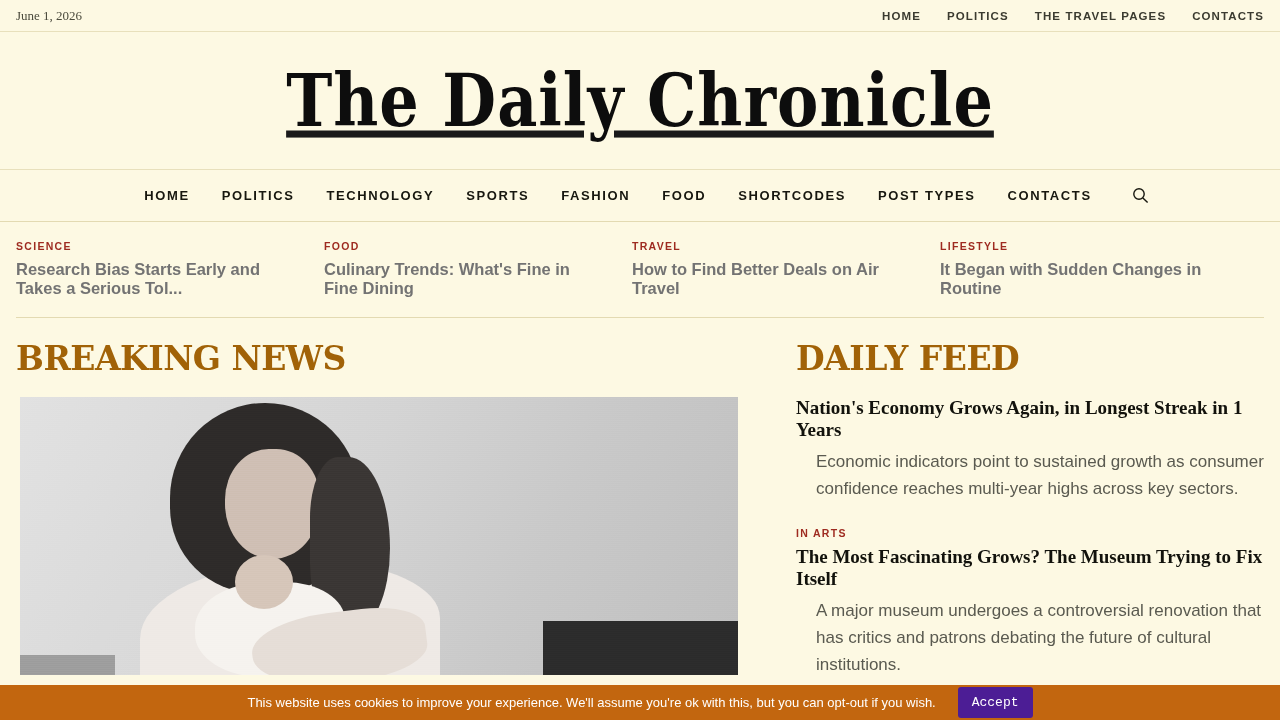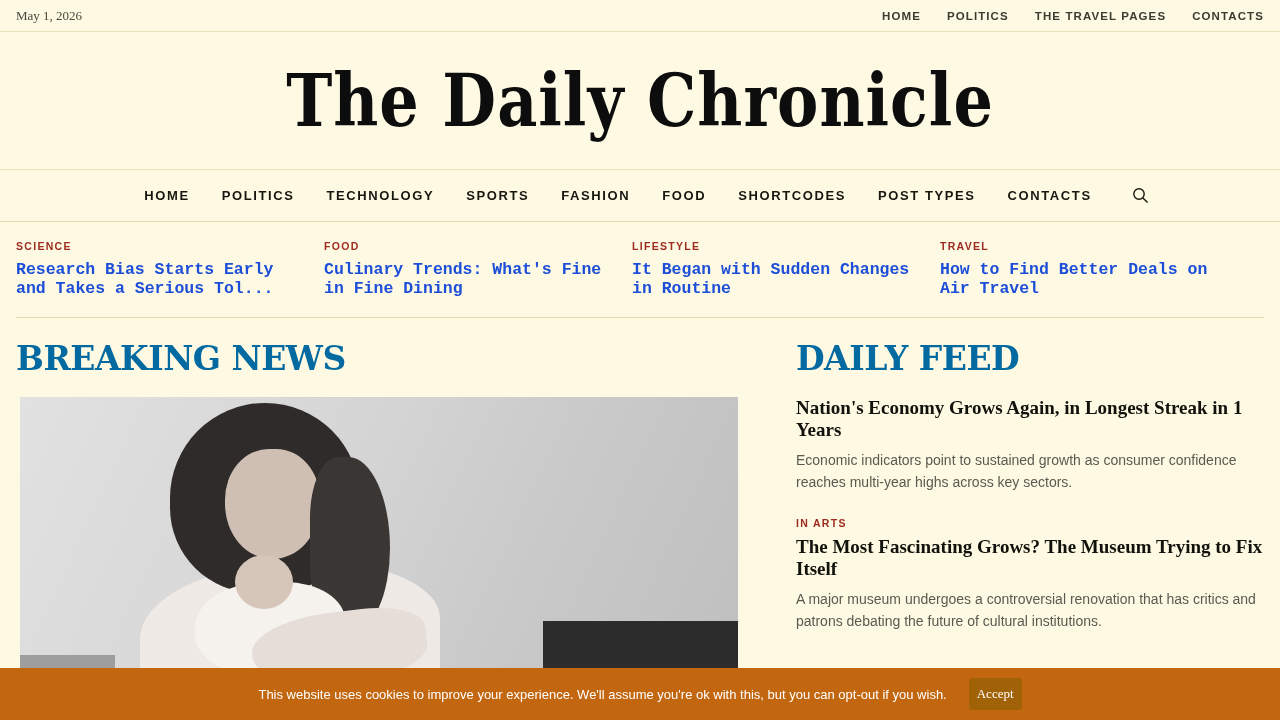--- a/index.html
+++ b/index.html
@@ -41,20 +41,21 @@
     font-weight: 600;
   }
 
   
   .masthead {
     height: 138px;
     display: flex;
     align-items: center;
     justify-content: center;
     border-bottom: 1px solid #e8e0bc;
+    text-decoration: underline;
   }
   .masthead-title {
     font-family: "DejaVu Serif", serif;
     font-weight: 700;
     font-size: 62px;
     letter-spacing: 1px;
     color: #0d0d0d;
     line-height: 1;
     font-style: normal;
     transform: scaleY(1.18);
@@ -96,45 +97,45 @@
   .strip-col { padding-right: 26px; }
   .strip-kicker {
     font-family: "Liberation Sans", sans-serif;
     font-size: 10.5px;
     font-weight: 700;
     letter-spacing: 1.3px;
     color: #9e2b20;
     margin-bottom: 8px;
   }
   .strip-title {
-    font-family: Liberation Mono, monospace;
+    font-family: Liberation Sans, sans-serif;
     font-weight: 700;
     font-size: 16.5px;
     line-height: 1.18;
-    color: #1d4ed8;
+    color: #737373;
   }
   .strip-rule {
     margin: 18px 16px 0 16px;
     height: 1px;
     background: #e3dab2;
   }
 
   
   .content {
     display: grid;
     grid-template-columns: 748px 1fr;
     gap: 32px;
     padding: 24px 16px 0 16px;
   }
   .section-head {
     font-family: "DejaVu Serif", serif;
     font-weight: 700;
     font-size: 33px;
     letter-spacing: -0.5px;
-    color: #0369a1;
+    color: #a16207;
     margin: 0 0 22px 0;
     line-height: 1;
   }
   .hero-photo {
     width: 718px;
     height: 278px;
     margin-left: 4px;
     background: linear-gradient(160deg,#d9d9d9 0%,#c8c8c8 40%,#bdbdbd 100%);
     position: relative;
     overflow: hidden;
@@ -227,57 +228,58 @@
   .feed-title {
     font-family: "Liberation Serif", serif;
     font-weight: 700;
     font-size: 19px;
     line-height: 1.16;
     color: #12120c;
     margin-bottom: 8px;
   }
   .feed-excerpt {
     font-family: "Liberation Sans", sans-serif;
-    font-size: 14px;
+    font-size: 17px;
     line-height: 1.58;
     color: #5a5a50;
+    margin-left: 20px;
   }
 
   
   .cookiebar {
     position: absolute;
     left: 0; right: 0; bottom: 0;
-    height: 52px;
+    height: 35px;
     background: #c2660f;
     display: flex;
     align-items: center;
     justify-content: center;
     gap: 22px;
   }
   .cookie-text {
     font-family: "Liberation Sans", sans-serif;
     font-size: 13px;
     color: #ffffff;
   }
   .cookie-accept {
-    font-family: Liberation Serif, serif;
+    font-family: Liberation Mono, monospace;
     font-size: 13px;
     color: #ffffff;
-    background: #a16207;
+    background: #4c1d95;
     border: none;
     border-radius: 3px;
-    padding: 8px 8px;
+    padding: 8px 14px;
     cursor: pointer;
   }
 </style>
 </head>
 <body>
 
 <div class="topbar">
-  <div class="topbar-date">May 1, 2026</div>
+  <div class="topbar-date">June 1, 2026</div>
   <div class="topbar-nav">
     <a class="item">HOME</a>
     <a class="item">POLITICS</a>
     <a class="item">THE TRAVEL PAGES</a>
     <a class="item">CONTACTS</a>
   </div>
 </div>
 
 <div class="masthead">
   <a class="masthead-title">The Daily Chronicle</a>
@@ -304,26 +306,26 @@
 <div class="strip">
   <div class="strip-col">
     <div class="strip-kicker">SCIENCE</div>
     <div class="strip-title">Research Bias Starts Early and Takes a Serious Tol...</div>
   </div>
   <div class="strip-col">
     <div class="strip-kicker">FOOD</div>
     <div class="strip-title">Culinary Trends: What's Fine in Fine Dining</div>
   </div>
   <div class="strip-col">
+    <div class="strip-kicker">TRAVEL</div>
+    <div class="strip-title">How to Find Better Deals on Air Travel</div>
+  </div>
+  <div class="strip-col">
     <div class="strip-kicker">LIFESTYLE</div>
     <div class="strip-title">It Began with Sudden Changes in Routine</div>
-  </div>
-  <div class="strip-col">
-    <div class="strip-kicker">TRAVEL</div>
-    <div class="strip-title">How to Find Better Deals on Air Travel</div>
   </div>
 </div>
 <div class="strip-rule"></div>
 
 <div class="content">
 
   <div>
     <h2 class="section-head">BREAKING NEWS</h2>
     <div class="hero-photo">
       <div class="ph-wall"></div>

